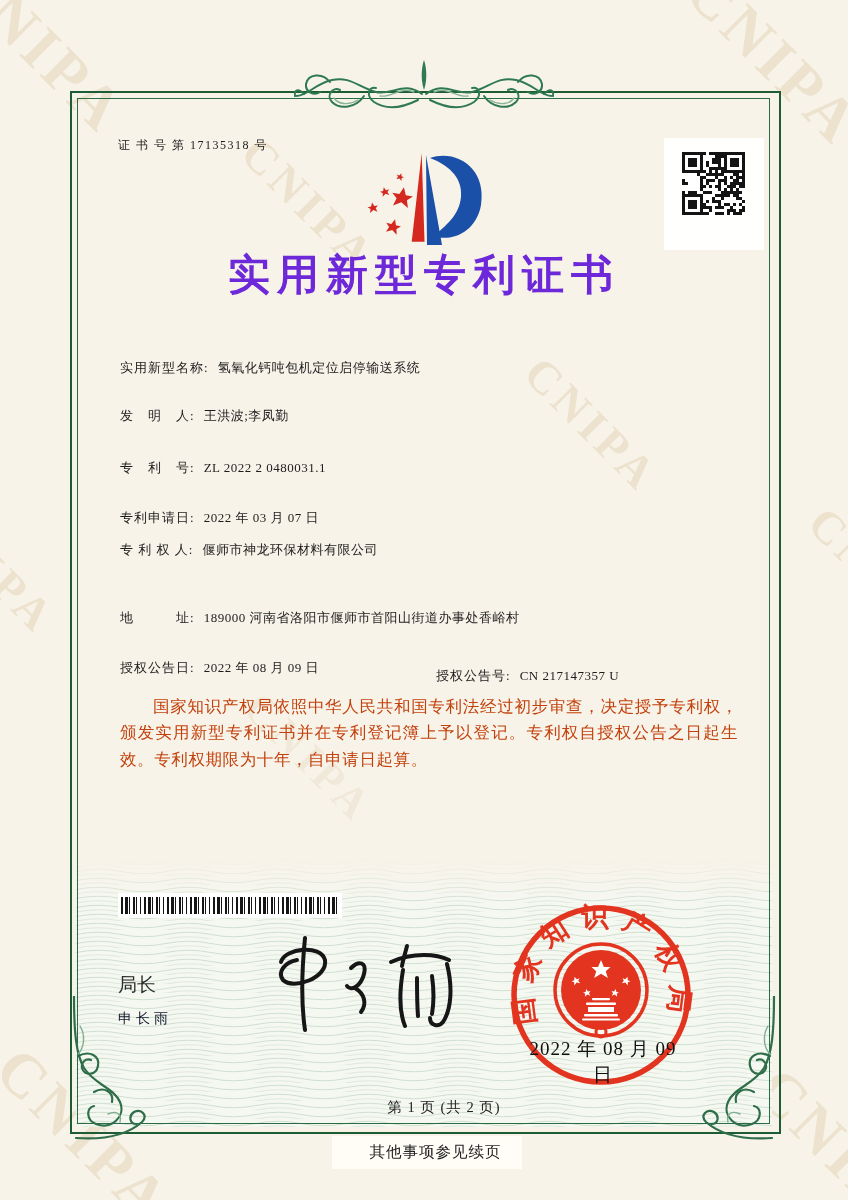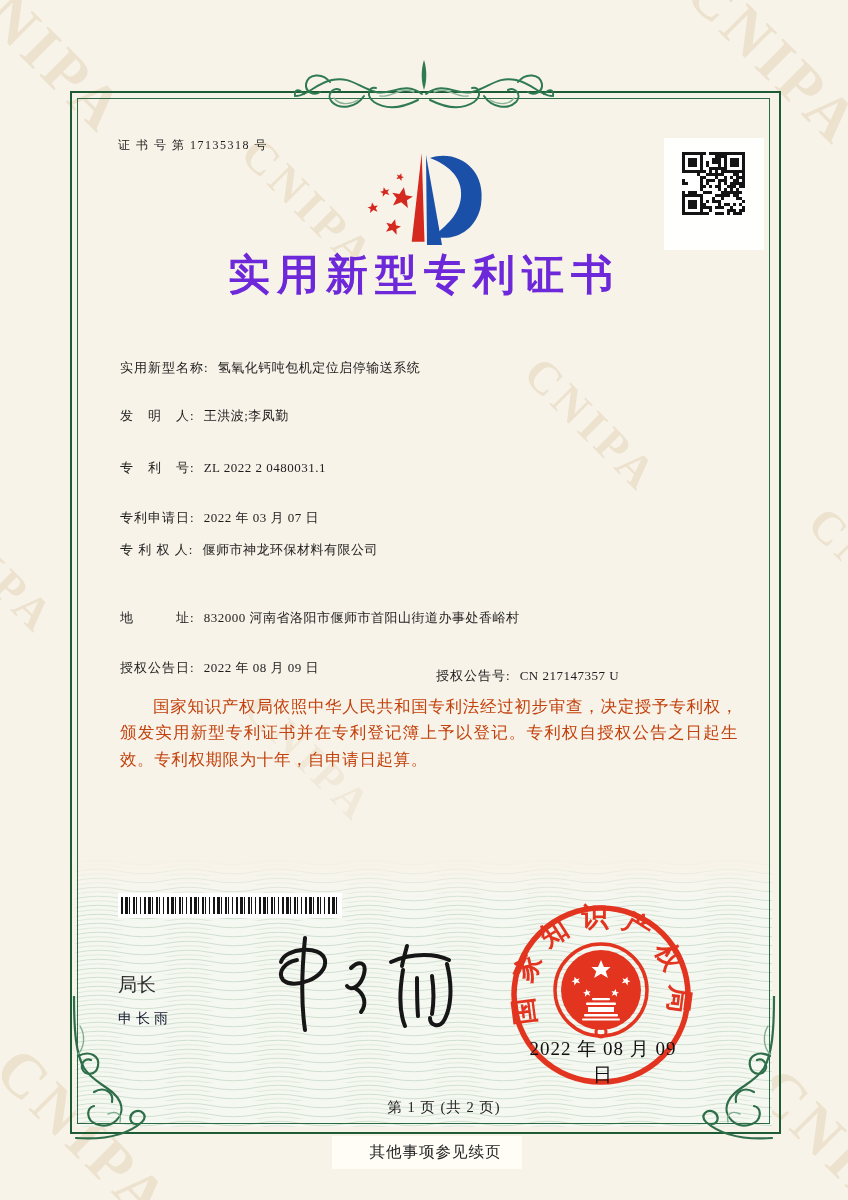--- a/index.html
+++ b/index.html
@@ -316,21 +316,21 @@
 <div class="abs field" style="top:459px">
   <span class="lbl">专　利　号:</span><span class="val">ZL 2022 2 0480031.1</span>
 </div>
 <div class="abs field" style="top:509px">
   <span class="lbl">专利申请日:</span><span class="val">2022 年 03 月 07 日</span>
 </div>
 <div class="abs field" style="top:541px">
   <span class="lbl">专 利 权 人:</span><span class="val">偃师市神龙环保材料有限公司</span>
 </div>
 <div class="abs field" style="top:609px">
-  <span class="lbl">地　　　址:</span><span class="val">832000 河南省洛阳市偃师市首阳山街道办事处香峪村</span>
+  <span class="lbl">地　　　址:</span><span class="val">189000 河南省洛阳市偃师市首阳山街道办事处香峪村</span>
 </div>
 <div class="abs field" style="top:659px;width:640px">
   <span class="lbl">授权公告日:</span><span class="val">2022 年 08 月 09 日</span>
   <span class="field2">
     <span class="lbl">授权公告号:</span><span class="val">CN 217147357 U</span>
   </span>
 </div>
 
 <div class="abs body-text">
   <p>国家知识产权局依照中华人民共和国专利法经过初步审查，决定授予专利权，颁发实用新型专利证书并在专利登记簿上予以登记。专利权自授权公告之日起生效。专利权期限为十年，自申请日起算。</p>

